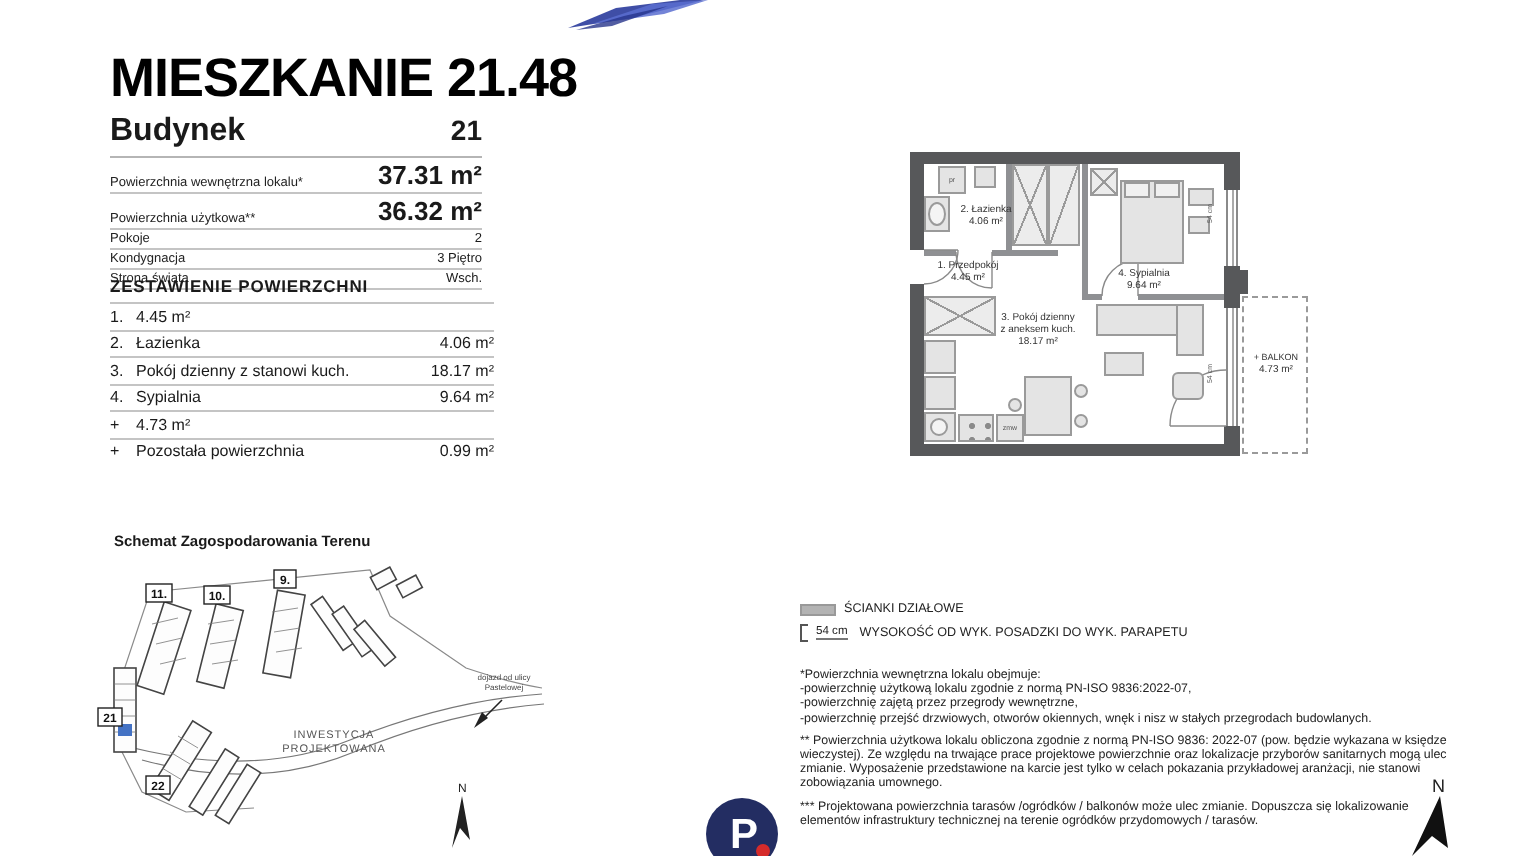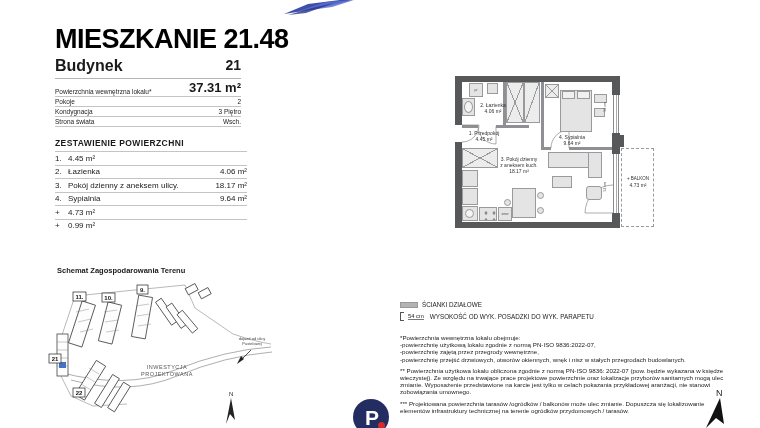--- a/index.html
+++ b/index.html
@@ -85,20 +85,24 @@
 <div class="abs bld-row">
   <span class="bld-label">Budynek</span>
   <span class="bld-val">21</span>
 </div>
 
 <div class="abs spec-table">
   <div class="spec-row big">
     <span class="lab">Powierzchnia wewnętrzna lokalu*</span>
     <span class="val">37.31 m²</span>
   </div>
+  <div class="spec-row big">
+    <span class="lab">Powierzchnia użytkowa**</span>
+    <span class="val">36.32 m²</span>
+  </div>
   <div class="spec-row small">
     <span class="lab">Pokoje</span>
     <span class="val">2</span>
   </div>
   <div class="spec-row small">
     <span class="lab">Kondygnacja</span>
     <span class="val">3 Piętro</span>
   </div>
   <div class="spec-row small">
     <span class="lab">Strona świata</span>
@@ -113,34 +117,35 @@
     <span class="no">1.</span>
     <span class="ar">4.45 m²</span>
   </div>
   <div class="area-row">
     <span class="no">2.</span>
     <span class="nm">Łazienka</span>
     <span class="ar">4.06 m²</span>
   </div>
   <div class="area-row">
     <span class="no">3.</span>
-    <span class="nm">Pokój dzienny z aneksem ulicy.</span>
+    <span class="nm">Pokój dzienny z stanowi kuch.</span>
     <span class="ar">18.17 m²</span>
   </div>
   <div class="area-row">
     <span class="no">4.</span>
     <span class="nm">Sypialnia</span>
     <span class="ar">9.64 m²</span>
   </div>
   <div class="area-row">
     <span class="no">+</span>
     <span class="ar">4.73 m²</span>
   </div>
   <div class="area-row">
     <span class="no">+</span>
+    <span class="nm">Pozostała powierzchnia</span>
     <span class="ar">0.99 m²</span>
   </div>
 </div>
 
 <div class="abs site-title">Schemat Zagospodarowania Terenu</div>
 
 <svg class="abs site-svg" width="250" height="152" viewBox="0 0 250 152">
 
   <path d="M30 20 L140 9 L150 32 L188 58 Q212 66 226 68" fill="none" stroke="#8a8a8a" stroke-width="0.6"></path>
   <path d="M30 20 L16 62 L14 96 L26 120 L48 130 L82 128" fill="none" stroke="#8a8a8a" stroke-width="0.6"></path>

